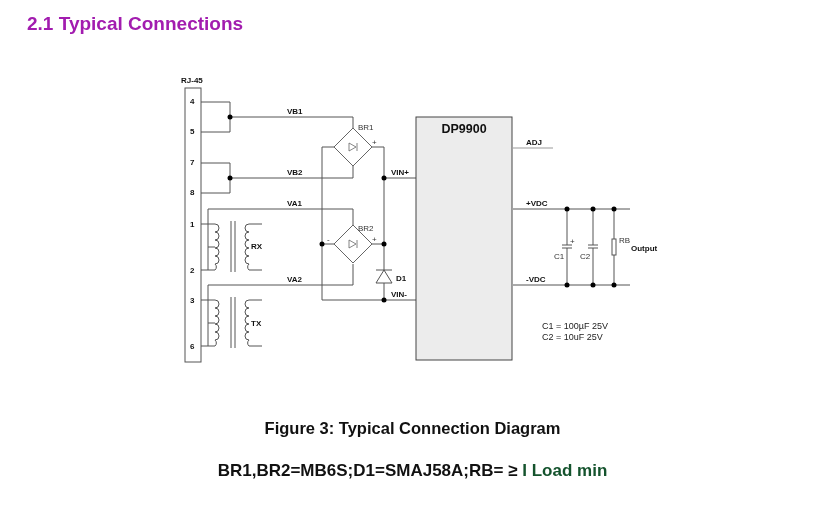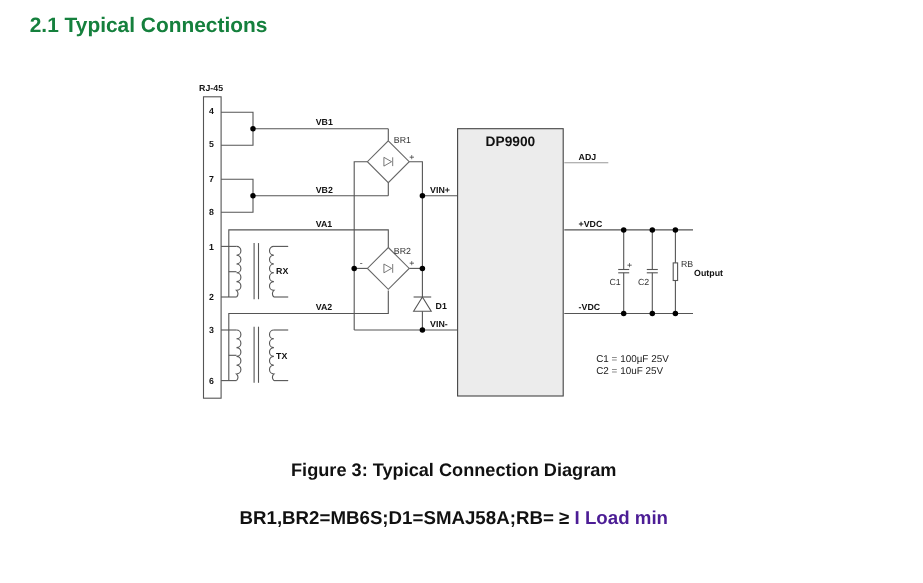--- a/index.html
+++ b/index.html
@@ -1,22 +1,22 @@
 <!DOCTYPE html>
 <html><head>
 <meta charset="utf-8">
 <style>
   html, body { margin:0; padding:0; background:#ffffff; }
   body { width:839px; height:530px; position:relative; overflow:hidden; font-family:"Liberation Sans", sans-serif; }
-  .section-title { position:absolute; left:27px; top:13px; font-size:19px; font-weight:bold; color:#15803d; margin:0; }
+  .section-title { position:absolute; left:27px; top:13px; font-size:19px; font-weight:bold; color:#a21caf; margin:0; }
   .diagram { position:absolute; left:0; top:0; }
   .caption { position:absolute; left:0; width:839px; text-align:center; font-weight:bold; color:#111; }
   .fig-caption { top:419px; font-size:16.5px; left:-7px; }
   .parts-line { top:461px; font-size:17px; left:-7px; }
-  .red { color:#4c1d95; }
+  .red { color:#14532d; }
   svg text { font-family:"Liberation Sans", sans-serif; }
   .lbl { font-size:8px; font-weight:bold; fill:#111; }
   .lbl-n { font-size:8px; fill:#333; }
   .chip-title { font-size:12.5px; font-weight:bold; fill:#111; }
 </style>
 </head>
 <body>
 
 <h2 class="section-title">2.1 Typical Connections</h2>
 

